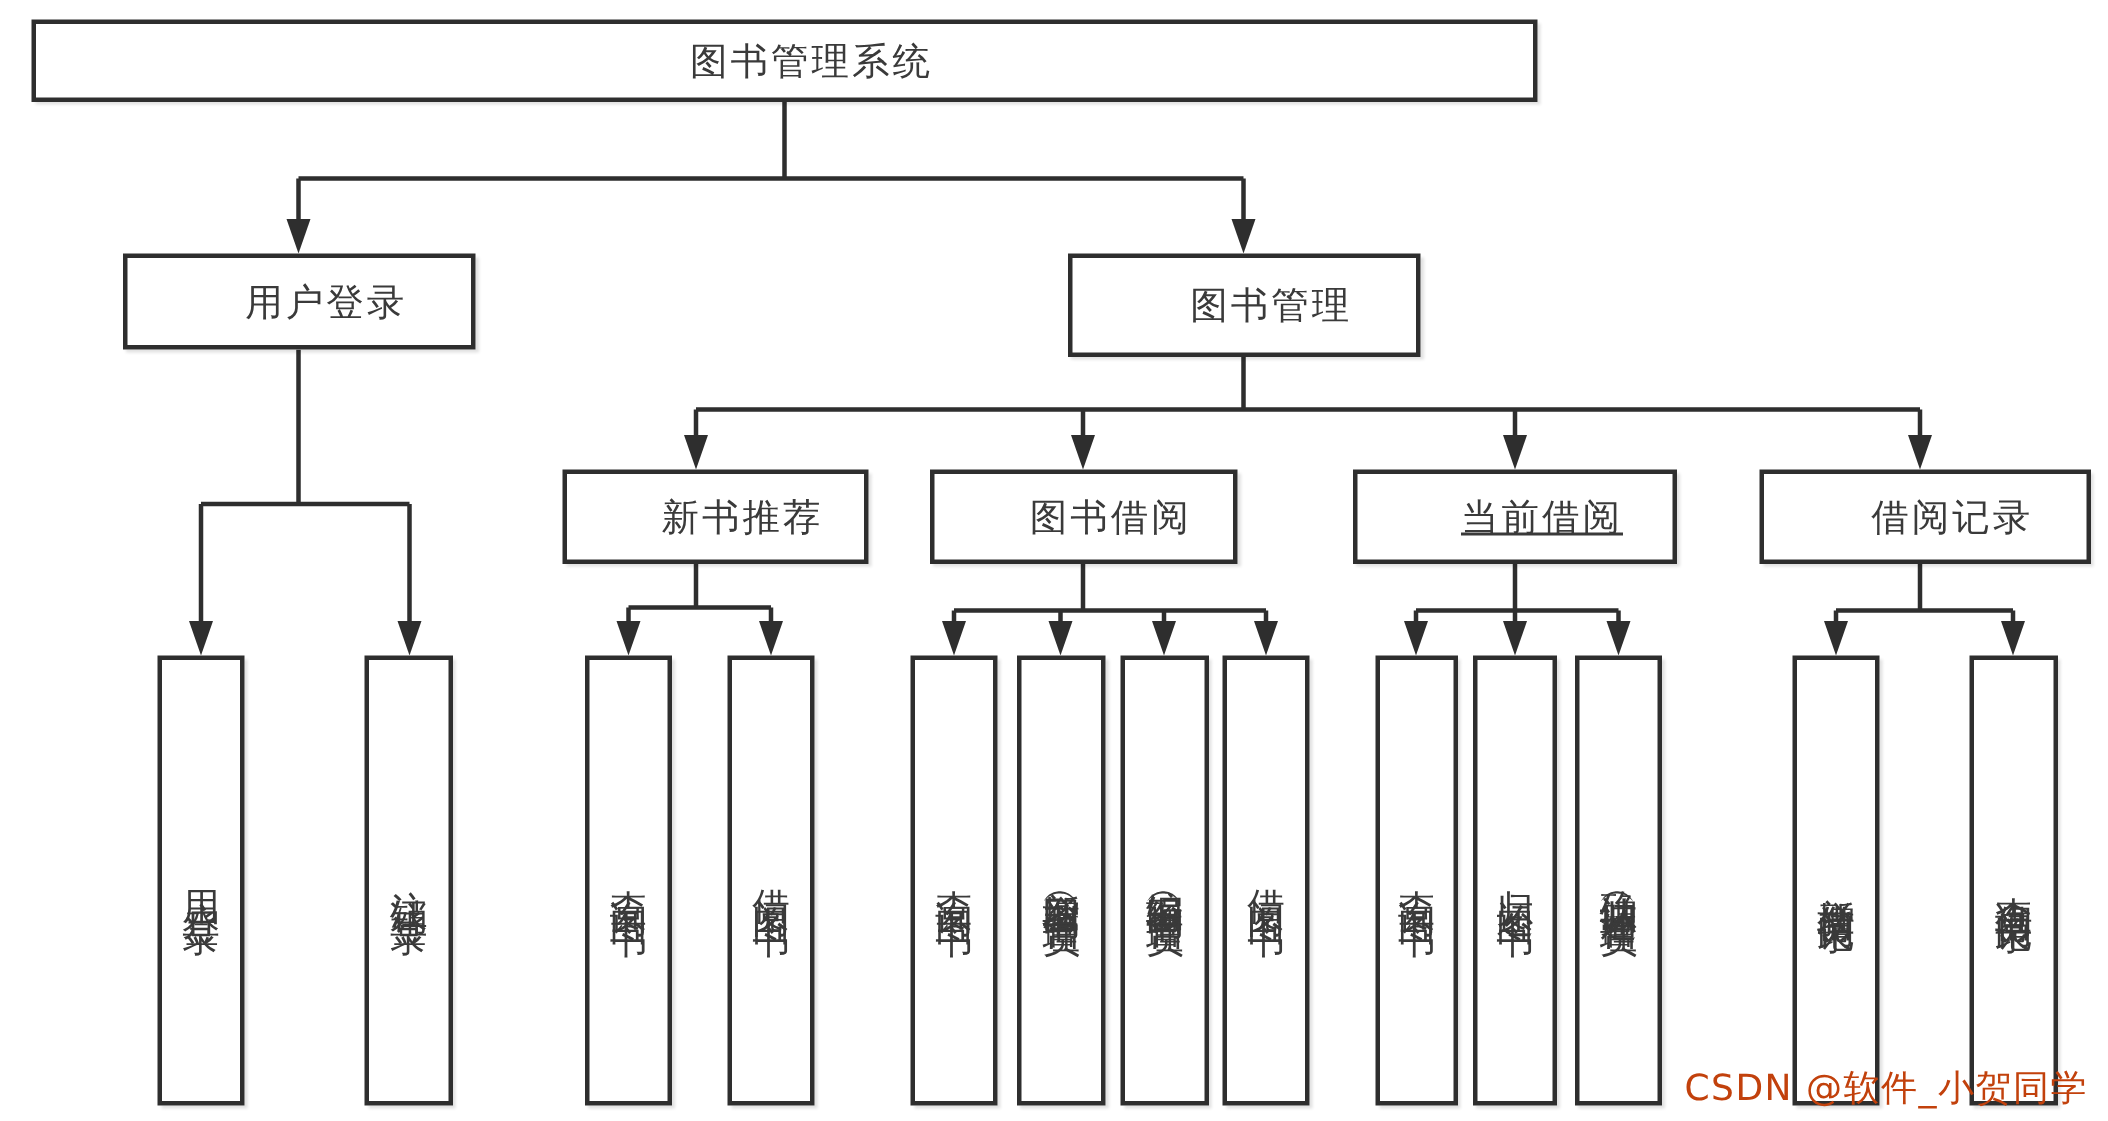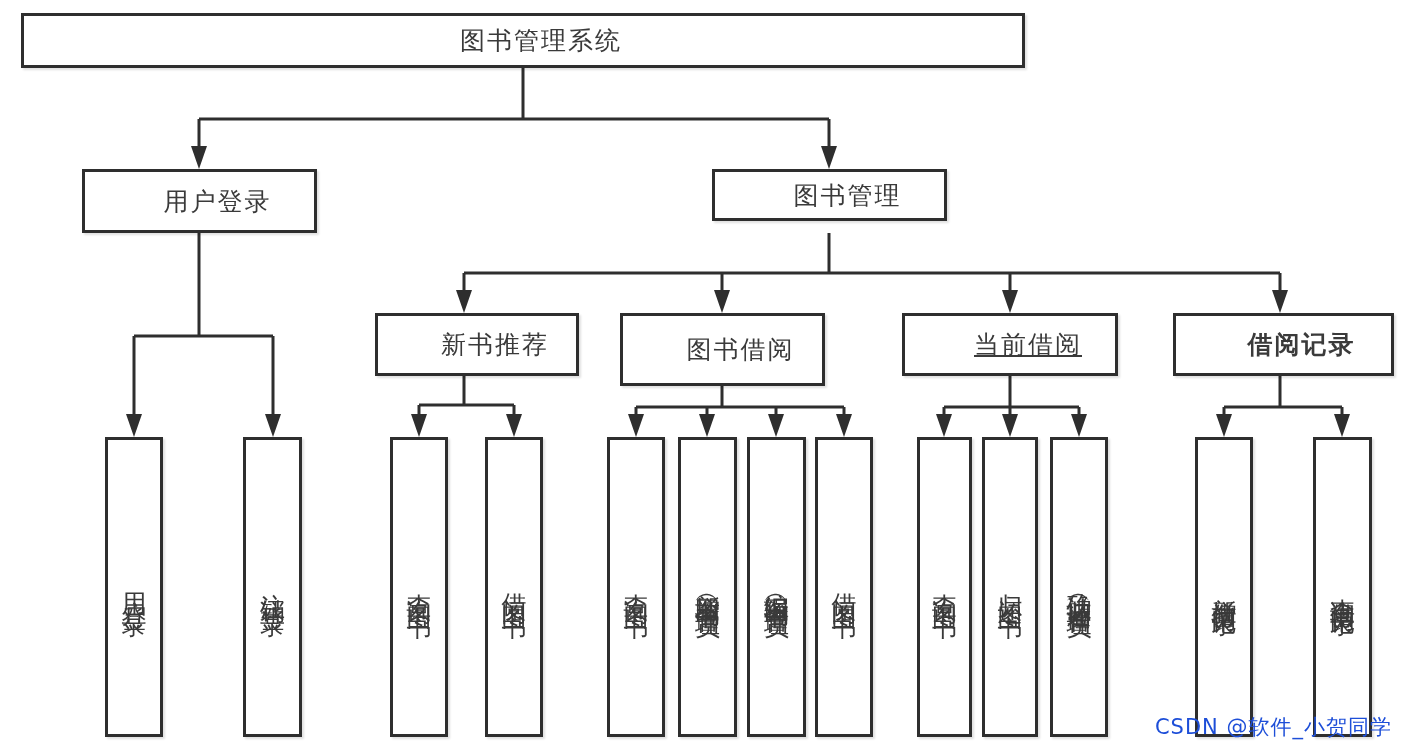--- a/index.html
+++ b/index.html
@@ -29,26 +29,26 @@
     font-size: 25px;
     color: #3a3a3a;
     letter-spacing: 2px;
     z-index: 2;
     padding-left: 36px;
   }
   
   .n-root           { left: 21px;   top: 13px;  width: 1004px; height: 55px; }
   
   .n-user-login     { left: 82px;   top: 169px; width: 235px;  height: 64px; }
-  .n-book-mgmt      { left: 712px;  top: 169px; width: 235px;  height: 52px; font-family: Liberation Serif, serif; }
+  .n-book-mgmt      { left: 712px;  top: 169px; width: 235px;  height: 69px; font-family: Liberation Serif, serif; }
   
   .n-new-book       { left: 362px;  top: 313px; width: 204px;  height: 63px; margin-left: 13px; }
-  .n-book-borrow    { left: 620px;  top: 313px; width: 205px;  height: 73px; }
+  .n-book-borrow    { left: 620px;  top: 313px; width: 205px;  height: 63px; }
   .n-current-borrow { left: 902px;  top: 313px; width: 216px;  height: 63px; text-decoration: underline; }
-  .n-borrow-record  { left: 1173px; top: 313px; width: 221px;  height: 63px; font-weight: bold; }
+  .n-borrow-record  { left: 1173px; top: 313px; width: 221px;  height: 63px; }
   
   .leaf {
     position: absolute;
     top: 437px;
     height: 300px;
     width: 58px;
     box-sizing: border-box;
     background: #ffffff;
     border: 3px solid #2e2e2e;
     box-shadow: 2px 2px 2px rgba(0,0,0,0.12);
@@ -77,22 +77,22 @@
   .l-bb-borrow   { left: 815px; }
   .l-cb-query    { left: 917px; width: 55px; }
   .l-cb-return   { left: 982px; width: 56px; }
   .l-cb-confirm  { left: 1050px; }
   .l-br-add      { left: 1195px; }
   .l-br-query    { left: 1313px; width: 59px; }
   .watermark {
     position: absolute;
     right: 13px;
     bottom: 6px;
-    font-size: 21px;
-    color: #1d4ed8;
+    font-size: 24px;
+    color: #c2410c;
     z-index: 3;
     letter-spacing: 1px;
     margin-top: 41px;
   }
   .edge { stroke: #2e2e2e; stroke-width: 3; fill: none; }
   .arrow { fill: #2e2e2e; stroke: none; }
 </style>
 </head>
 <body>
 

